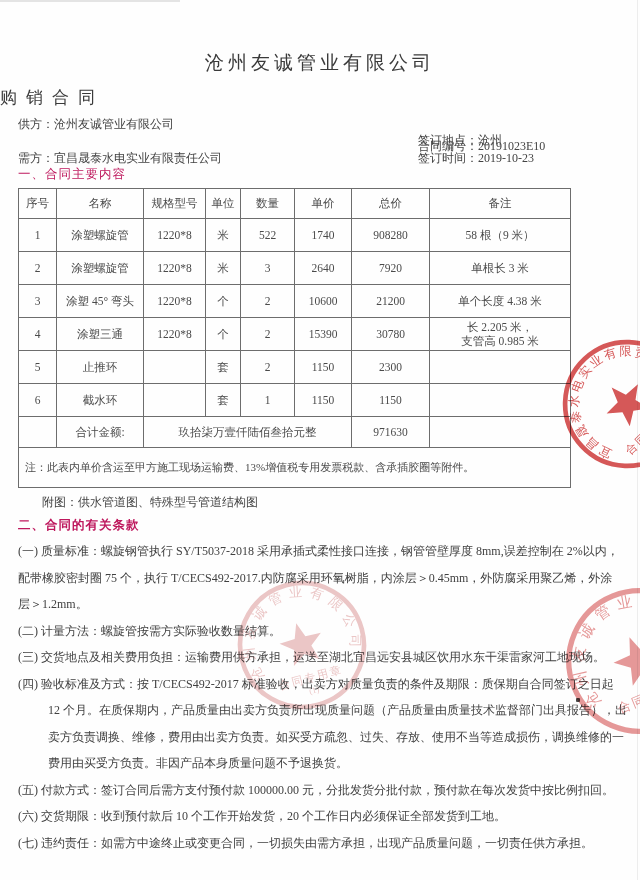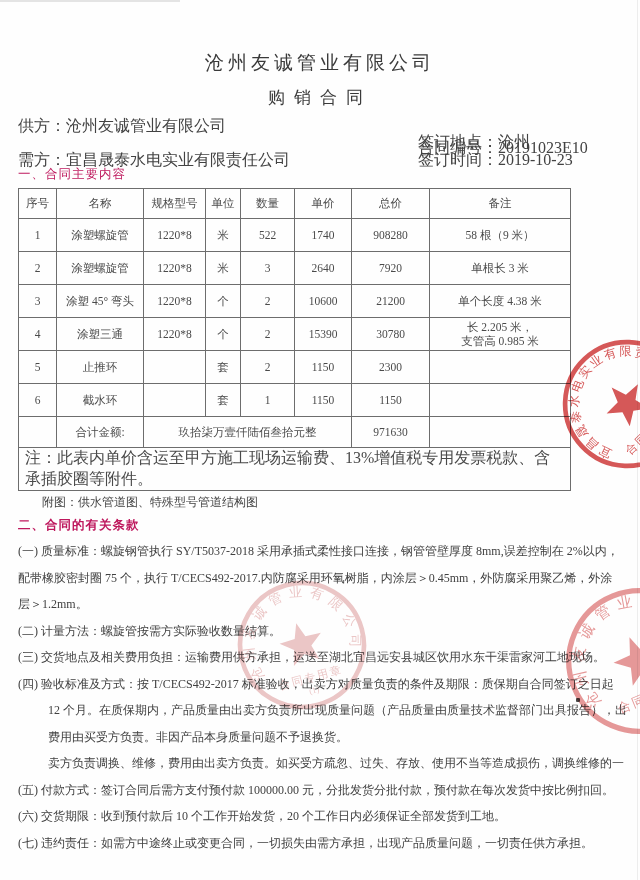--- a/index.html
+++ b/index.html
@@ -19,24 +19,24 @@
   .scan-edge-right{position:absolute;right:2px;top:0;width:1px;height:880px;background:#ededed;}
   .scan-dot{position:absolute;left:576px;top:698px;width:4px;height:4px;background:#2b2b2b;border-radius:1px;opacity:.85;}
 
   .doc-title{
     position:absolute;left:0;top:50px;width:640px;
     text-align:center;font-size:19px;letter-spacing:4px;
     color:#3a3a3a;font-weight:500;
   }
   .doc-subtitle{
     position:absolute;left:0;top:86px;width:640px;
-    text-align:center;font-size:17px;letter-spacing:9px;
+    text-align:left;font-size:17px;letter-spacing:9px;
     color:#3a3a3a;font-weight:500;
   }
-  .meta{position:absolute;font-size:16px;color:#424242;white-space:nowrap;}
+  .meta{position:absolute;font-size:12px;color:#424242;white-space:nowrap;}
   .m-supplier{left:18px;top:116px;}
   .m-buyer{left:18px;top:150px;}
   .m-no{left:418px;top:104px;margin-top:34px;}
   .m-place{left:418px;top:132px;}
   .m-date{left:418px;top:150px;}
 
   .sec-heading{position:absolute;left:18px;font-size:12.5px;color:#be185d;letter-spacing:1px;}
   .sec1{top:166px;}
   .sec2{top:517px;font-weight:600;}
   .attachment{position:absolute;left:18px;top:494px;font-size:12px;color:#424242;padding-left:24px;}
@@ -50,21 +50,21 @@
     border:1px solid #6d6d6d;
     text-align:center;vertical-align:middle;
     font-weight:normal;padding:0 2px;
     overflow:hidden;
   }
   table.main tr.hdr{height:30px;}
   table.main tr.row{height:33px;}
   table.main tr.total{height:31px;}
   table.main tr.noterow{height:40px;}
   table.main td.remark{white-space:pre-line;line-height:14px;}
-  table.main td.note-cell{text-align:left;padding:0 6px;font-size:16px;}
+  table.main td.note-cell{text-align:left;padding:0 6px;font-size:11px;}
 
   .clauses{
     position:absolute;left:18px;top:538px;width:606px;
     font-size:12px;color:#404040;
   }
   .clauses .cl-line{height:26.5px;line-height:26.5px;white-space:nowrap;}
   .clauses .cl-line.ind{padding-left:30px;}
 
   
   .stamp{position:absolute;mix-blend-mode:multiply;pointer-events:none;}
@@ -199,22 +199,22 @@
   <div class="sec-heading sec2">二、合同的有关条款</div>
 
   <div class="clauses" id="clauses-block">
       <div class="cl-line">(一) 质量标准：螺旋钢管执行 SY/T5037-2018 采用承插式柔性接口连接，钢管管壁厚度 8mm,误差控制在 2%以内，</div>
       <div class="cl-line">配带橡胶密封圈 75 个，执行 T/CECS492-2017.内防腐采用环氧树脂，内涂层＞0.45mm，外防腐采用聚乙烯，外涂</div>
       <div class="cl-line">层＞1.2mm。</div>
       <div class="cl-line">(二) 计量方法：螺旋管按需方实际验收数量结算。</div>
       <div class="cl-line">(三) 交货地点及相关费用负担：运输费用供方承担，运送至湖北宜昌远安县城区饮用水东干渠雷家河工地现场。</div>
       <div class="cl-line">(四) 验收标准及方式：按 T/CECS492-2017 标准验收，出卖方对质量负责的条件及期限：质保期自合同签订之日起</div>
       <div class="cl-line ind">12 个月。在质保期内，产品质量由出卖方负责所出现质量问题（产品质量由质量技术监督部门出具报告），出</div>
+      <div class="cl-line ind">卖方负责调换、维修，费用由出卖方负责。如买受方疏忽、过失、存放、使用不当等造成损伤，调换维修的一</div>
       <div class="cl-line ind">费用由买受方负责。非因产品本身质量问题不予退换货。</div>
-      <div class="cl-line ind">卖方负责调换、维修，费用由出卖方负责。如买受方疏忽、过失、存放、使用不当等造成损伤，调换维修的一</div>
       <div class="cl-line">(五) 付款方式：签订合同后需方支付预付款 100000.00 元，分批发货分批付款，预付款在每次发货中按比例扣回。</div>
       <div class="cl-line">(六) 交货期限：收到预付款后 10 个工作开始发货，20 个工作日内必须保证全部发货到工地。</div>
       <div class="cl-line">(七) 违约责任：如需方中途终止或变更合同，一切损失由需方承担，出现产品质量问题，一切责任供方承担。</div>
     </div>
 
   <div class="stamp stamp-a" style="color: rgb(207, 58, 58);">
     <svg viewBox="0 0 160 160" width="150" height="150">
       <circle cx="80" cy="80" r="66" fill="none" stroke="currentColor" stroke-width="5"></circle>
       <defs>
           <path id="arcA" d="M 32.9 102 A 52 52 0 1 1 127.1 102" fill="none"></path>

